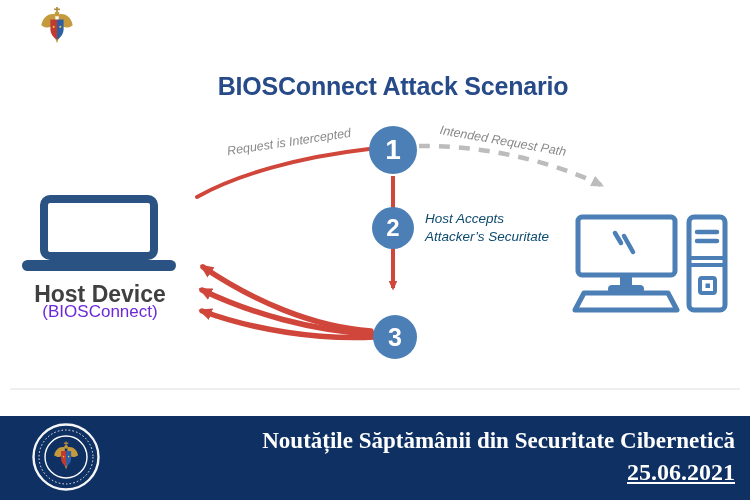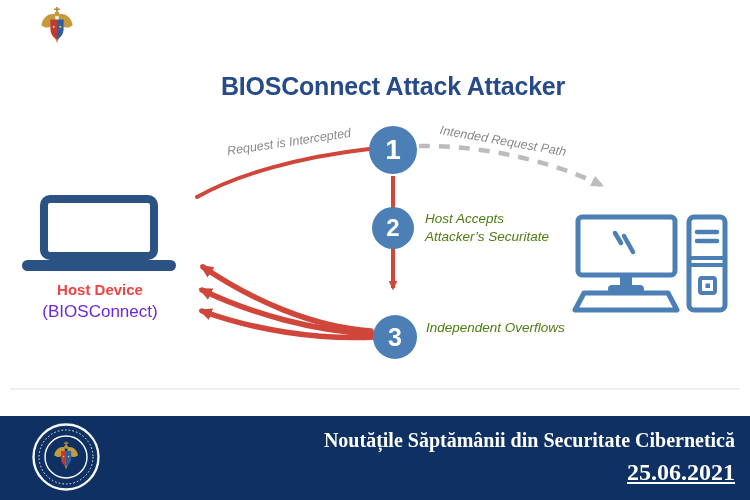--- a/index.html
+++ b/index.html
@@ -19,41 +19,41 @@
   .circle-1{left:369px;top:126px;width:48px;height:48px;font-size:28px;}
   .circle-2{left:372px;top:207px;width:42px;height:42px;font-size:24px;}
   .circle-3{left:373px;top:315px;width:44px;height:44px;font-size:25px;}
   .edge-label{
     position:absolute;width:150px;text-align:center;font-size:12.5px;font-style:italic;
     color:#8a8a8a;z-index:2;white-space:nowrap;
   }
   .lbl-intercepted{left:214px;top:135px;transform:rotate(-8.5deg);}
   .lbl-intended{left:428px;top:134px;transform:rotate(10deg);}
   .step-label{
-    position:absolute;font-size:13.5px;font-style:italic;color:#4d7c0f;
+    position:absolute;font-size:13.5px;font-style:italic;color:#0c4a6e;
     line-height:17.5px;z-index:2;white-space:nowrap;
   }
   .step2-label{left:425px;top:210px;}
   .step3-label{left:426px;top:319px;}
   .host-label{
     position:absolute;left:19px;width:162px;text-align:center;z-index:2;
   }
-  .host-name{top:281px;font-size:15px;font-weight:bold;color:#ef4444;}
+  .host-name{top:281px;font-size:23px;font-weight:bold;color:#404040;}
   .host-sub{top:302px;font-size:17px;color:#6d28d9;}
   .divider{
     position:absolute;left:10px;top:388px;width:730px;height:2px;background:#efefef;z-index:1;
   }
   .banner{
     position:absolute;left:0;top:416px;width:750px;height:84px;background:#0e3063;z-index:2;
   }
   .banner-text{
     position:absolute;right:15px;top:9px;width:640px;text-align:right;color:#ffffff;
     font-family:"Liberation Serif",serif;font-weight:bold;
   }
-  .banner-title{font-size:20px;line-height:31px;white-space:nowrap;}
+  .banner-title{font-size:23px;line-height:31px;white-space:nowrap;}
   .banner-date{font-size:24px;line-height:33px;text-decoration:underline;}
   .seal-svg{position:absolute;left:31px;top:6px;z-index:3;}
   .crest-svg{position:absolute;left:40px;top:7px;z-index:2;}
 </style>
 </head>
 <body>
 
 <svg width="0" height="0" style="position:absolute" aria-hidden="true">
   <defs>
     <g id="coatArms">
@@ -117,35 +117,34 @@
       <rect x="689" y="217" width="36" height="93" rx="5" stroke-width="5" fill="#ffffff"></rect>
       <line x1="697" y1="232" x2="717" y2="232" stroke-width="4.5"></line>
       <line x1="697" y1="241" x2="717" y2="241" stroke-width="4.5"></line>
       <line x1="689" y1="258" x2="725" y2="258" stroke-width="4"></line>
       <line x1="689" y1="265" x2="725" y2="265" stroke-width="4"></line>
       <rect x="700" y="278" width="15" height="15" rx="2" stroke-width="4"></rect>
       <rect x="705.5" y="283.5" width="4.5" height="4.5" fill="#4b7fb5" stroke="none"></rect>
     </g>
   </svg>
 
-  <div class="title">BIOSConnect Attack Attacker</div>
+  <div class="title">BIOSConnect Attack Scenario</div>
 
   <div class="step-circle circle-1">1</div>
   <div class="step-circle circle-2">2</div>
   <div class="step-circle circle-3">3</div>
 
   <div class="edge-label lbl-intercepted">Request is Intercepted</div>
   <div class="edge-label lbl-intended">Intended Request Path</div>
 
   <div class="step-label step2-label">
     <div>Host Accepts</div>
     <div>Attacker’s Securitate</div>
   </div>
   <div class="step-label step3-label">
-    <div>Independent Overflows</div>
   </div>
 
   <div class="host-label host-name">Host Device</div>
   <div class="host-label host-sub">(BIOSConnect)</div>
 
   <div class="divider"></div>
 
   <div class="banner">
     <svg class="seal-svg" width="70" height="70" viewBox="0 0 70 70">
       <circle cx="35" cy="35" r="32.5" fill="#0e3063" stroke="#f6f6f6" stroke-width="2.4"></circle>

